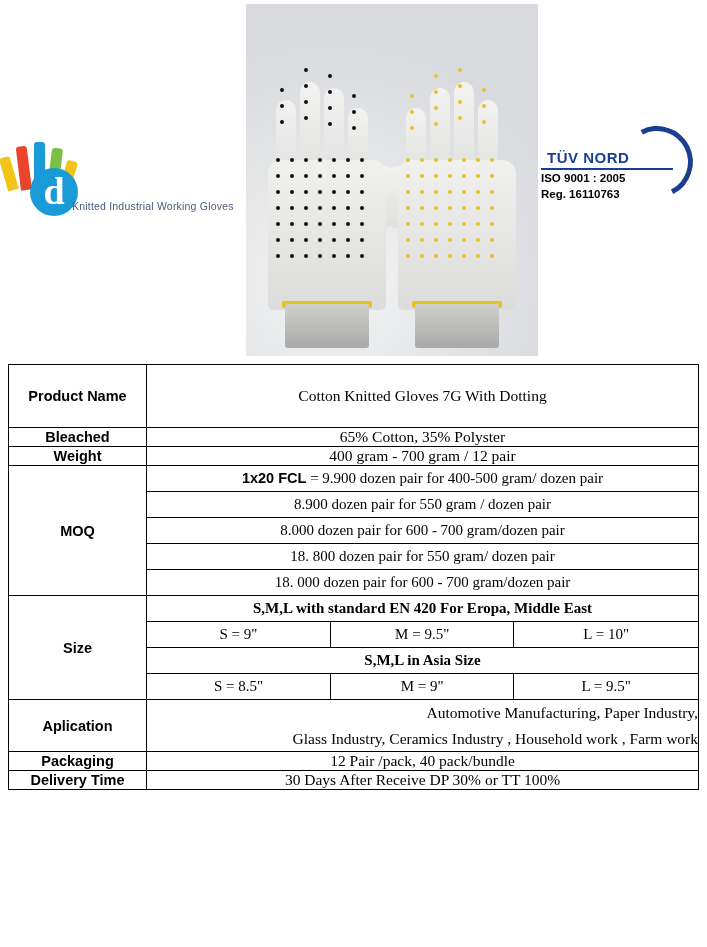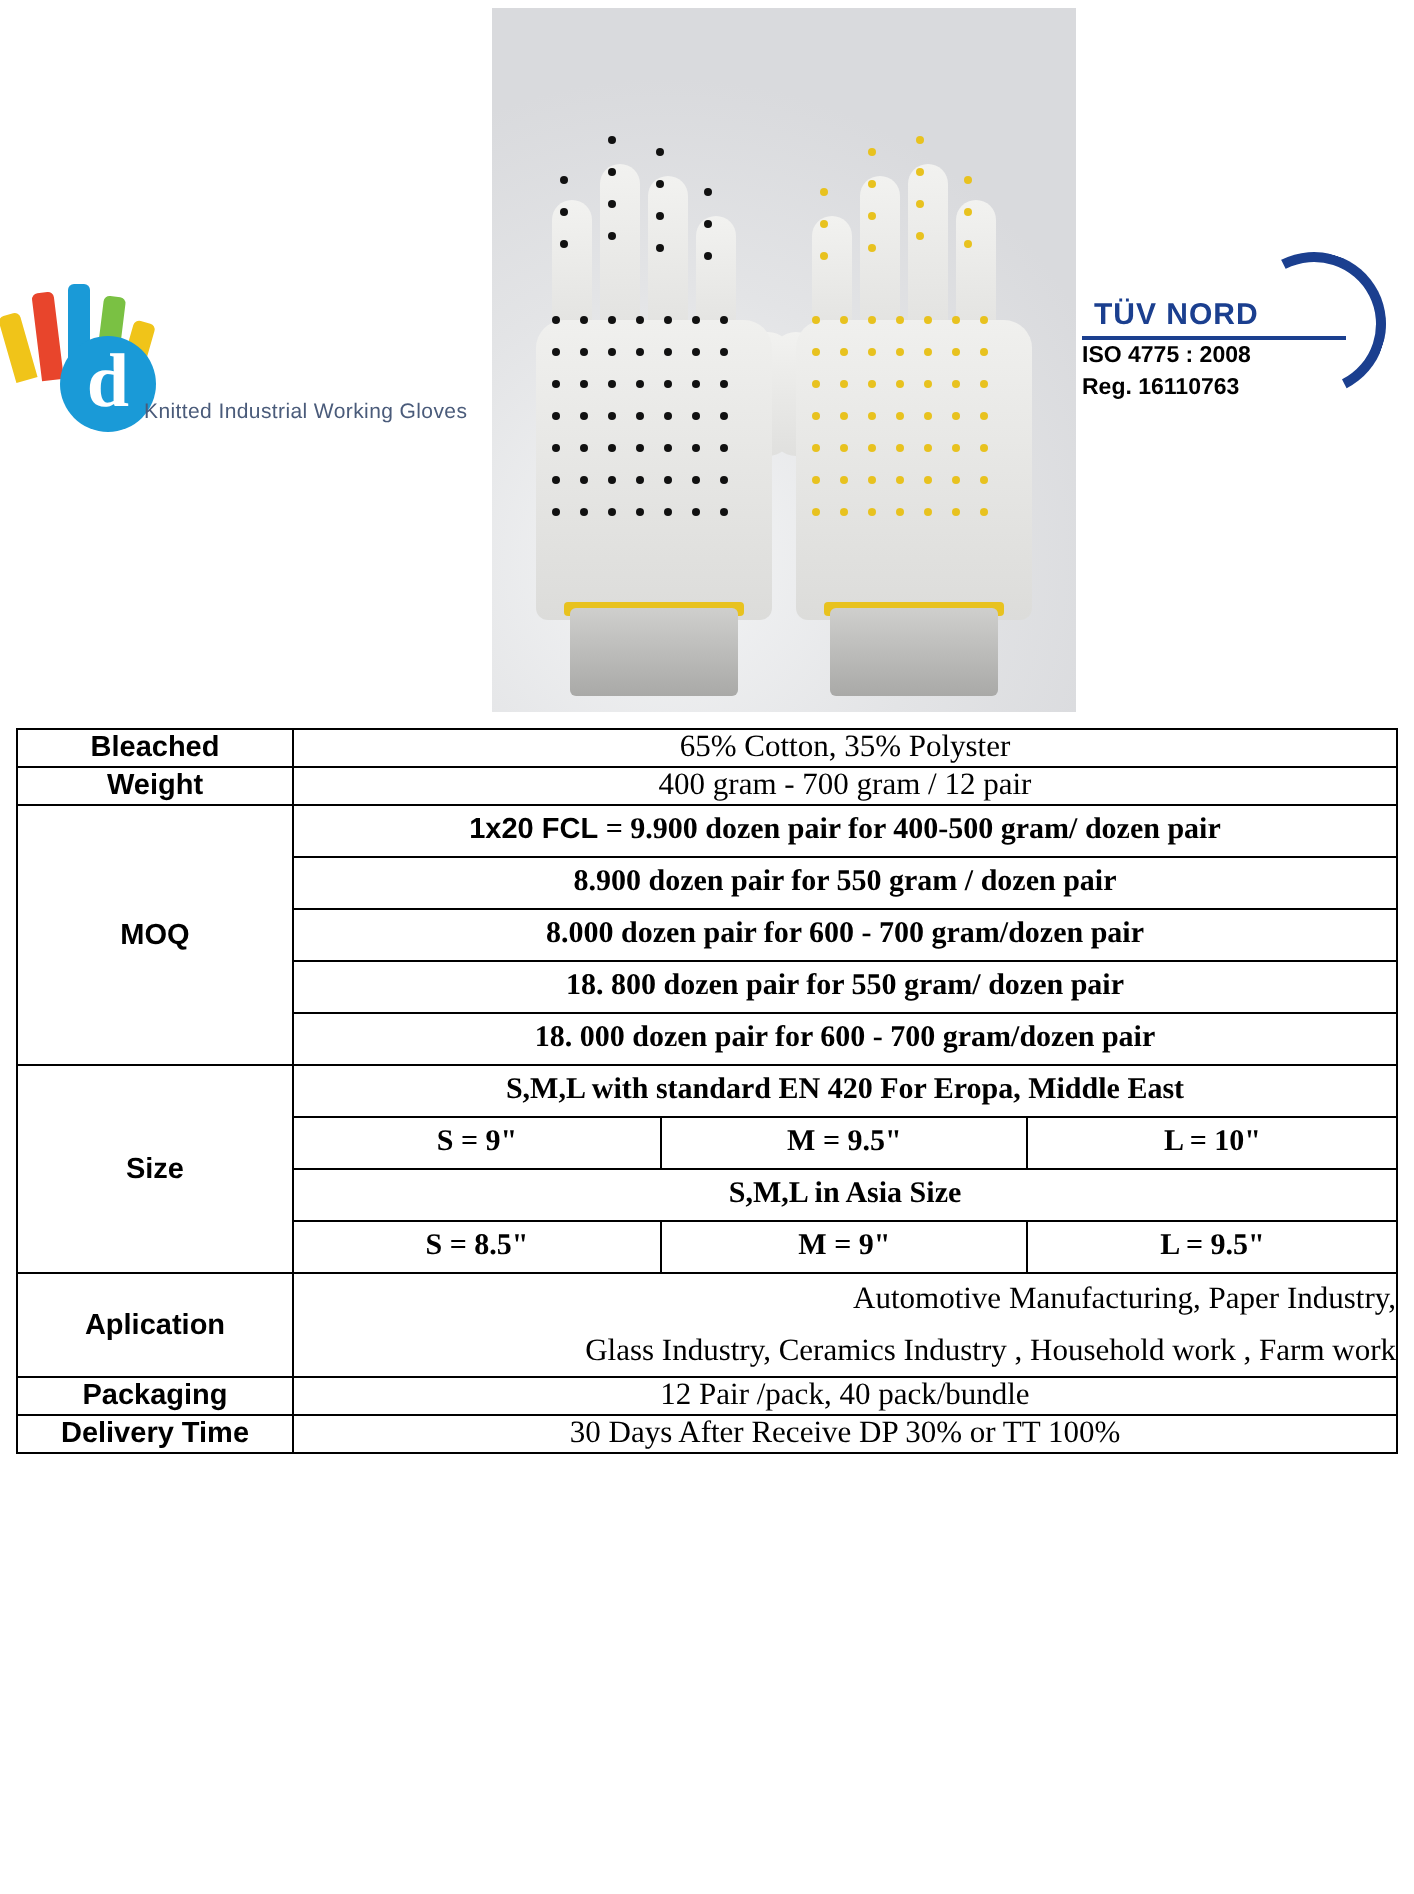--- a/index.html
+++ b/index.html
@@ -260,21 +260,20 @@
     table-layout: fixed;
   }
   .inner td {
     border: 1px solid #000;
     border-left: none;
     border-right: none;
     padding: 4px 2px;
     text-align: center;
     font-family: "Liberation Serif", serif;
     font-size: 15px;
-    font-weight: bold;
   }
   .inner tr:first-child td { border-top: none; }
   .inner tr:last-child td { border-bottom: none; }
   .inner td.vline { border-right: 1px solid #000; }
   .size-head {
     font-family: "Liberation Sans", sans-serif;
     font-weight: bold;
     font-size: 13px;
   }
   .app-cell {
@@ -457,31 +456,35 @@
           <span class="dot" style="left:78px;top:206px;background:#e8c21f"></span>
           <span class="dot" style="left:92px;top:206px;background:#e8c21f"></span>
         </div>
       </div>
     </div>
 
     <div class="tuv">
       <div class="tuv-arc"></div>
       <div class="tuv-name">TÜV NORD</div>
       <div class="tuv-line"></div>
-      <div class="tuv-iso">ISO 4775 : 2008</div>
+      <div class="tuv-iso">ISO 9001 : 2005</div>
       <div class="tuv-reg">Reg. 16110763</div>
     </div>
   </div>
 
   <table class="spec-table">
     <colgroup>
       <col style="width:138px">
       <col>
     </colgroup>
     <tbody>
+      <tr>
+        <td class="lbl">Product Name</td>
+        <td class="val" style="height:62px">Cotton Knitted Gloves 7G With Dotting</td>
+      </tr>
       <tr>
         <td class="lbl">Bleached</td>
         <td class="val">65% Cotton, 35% Polyster</td>
       </tr>
       <tr>
         <td class="lbl">Weight</td>
         <td class="val">400 gram - 700 gram / 12 pair</td>
       </tr>
 
       <tr>

